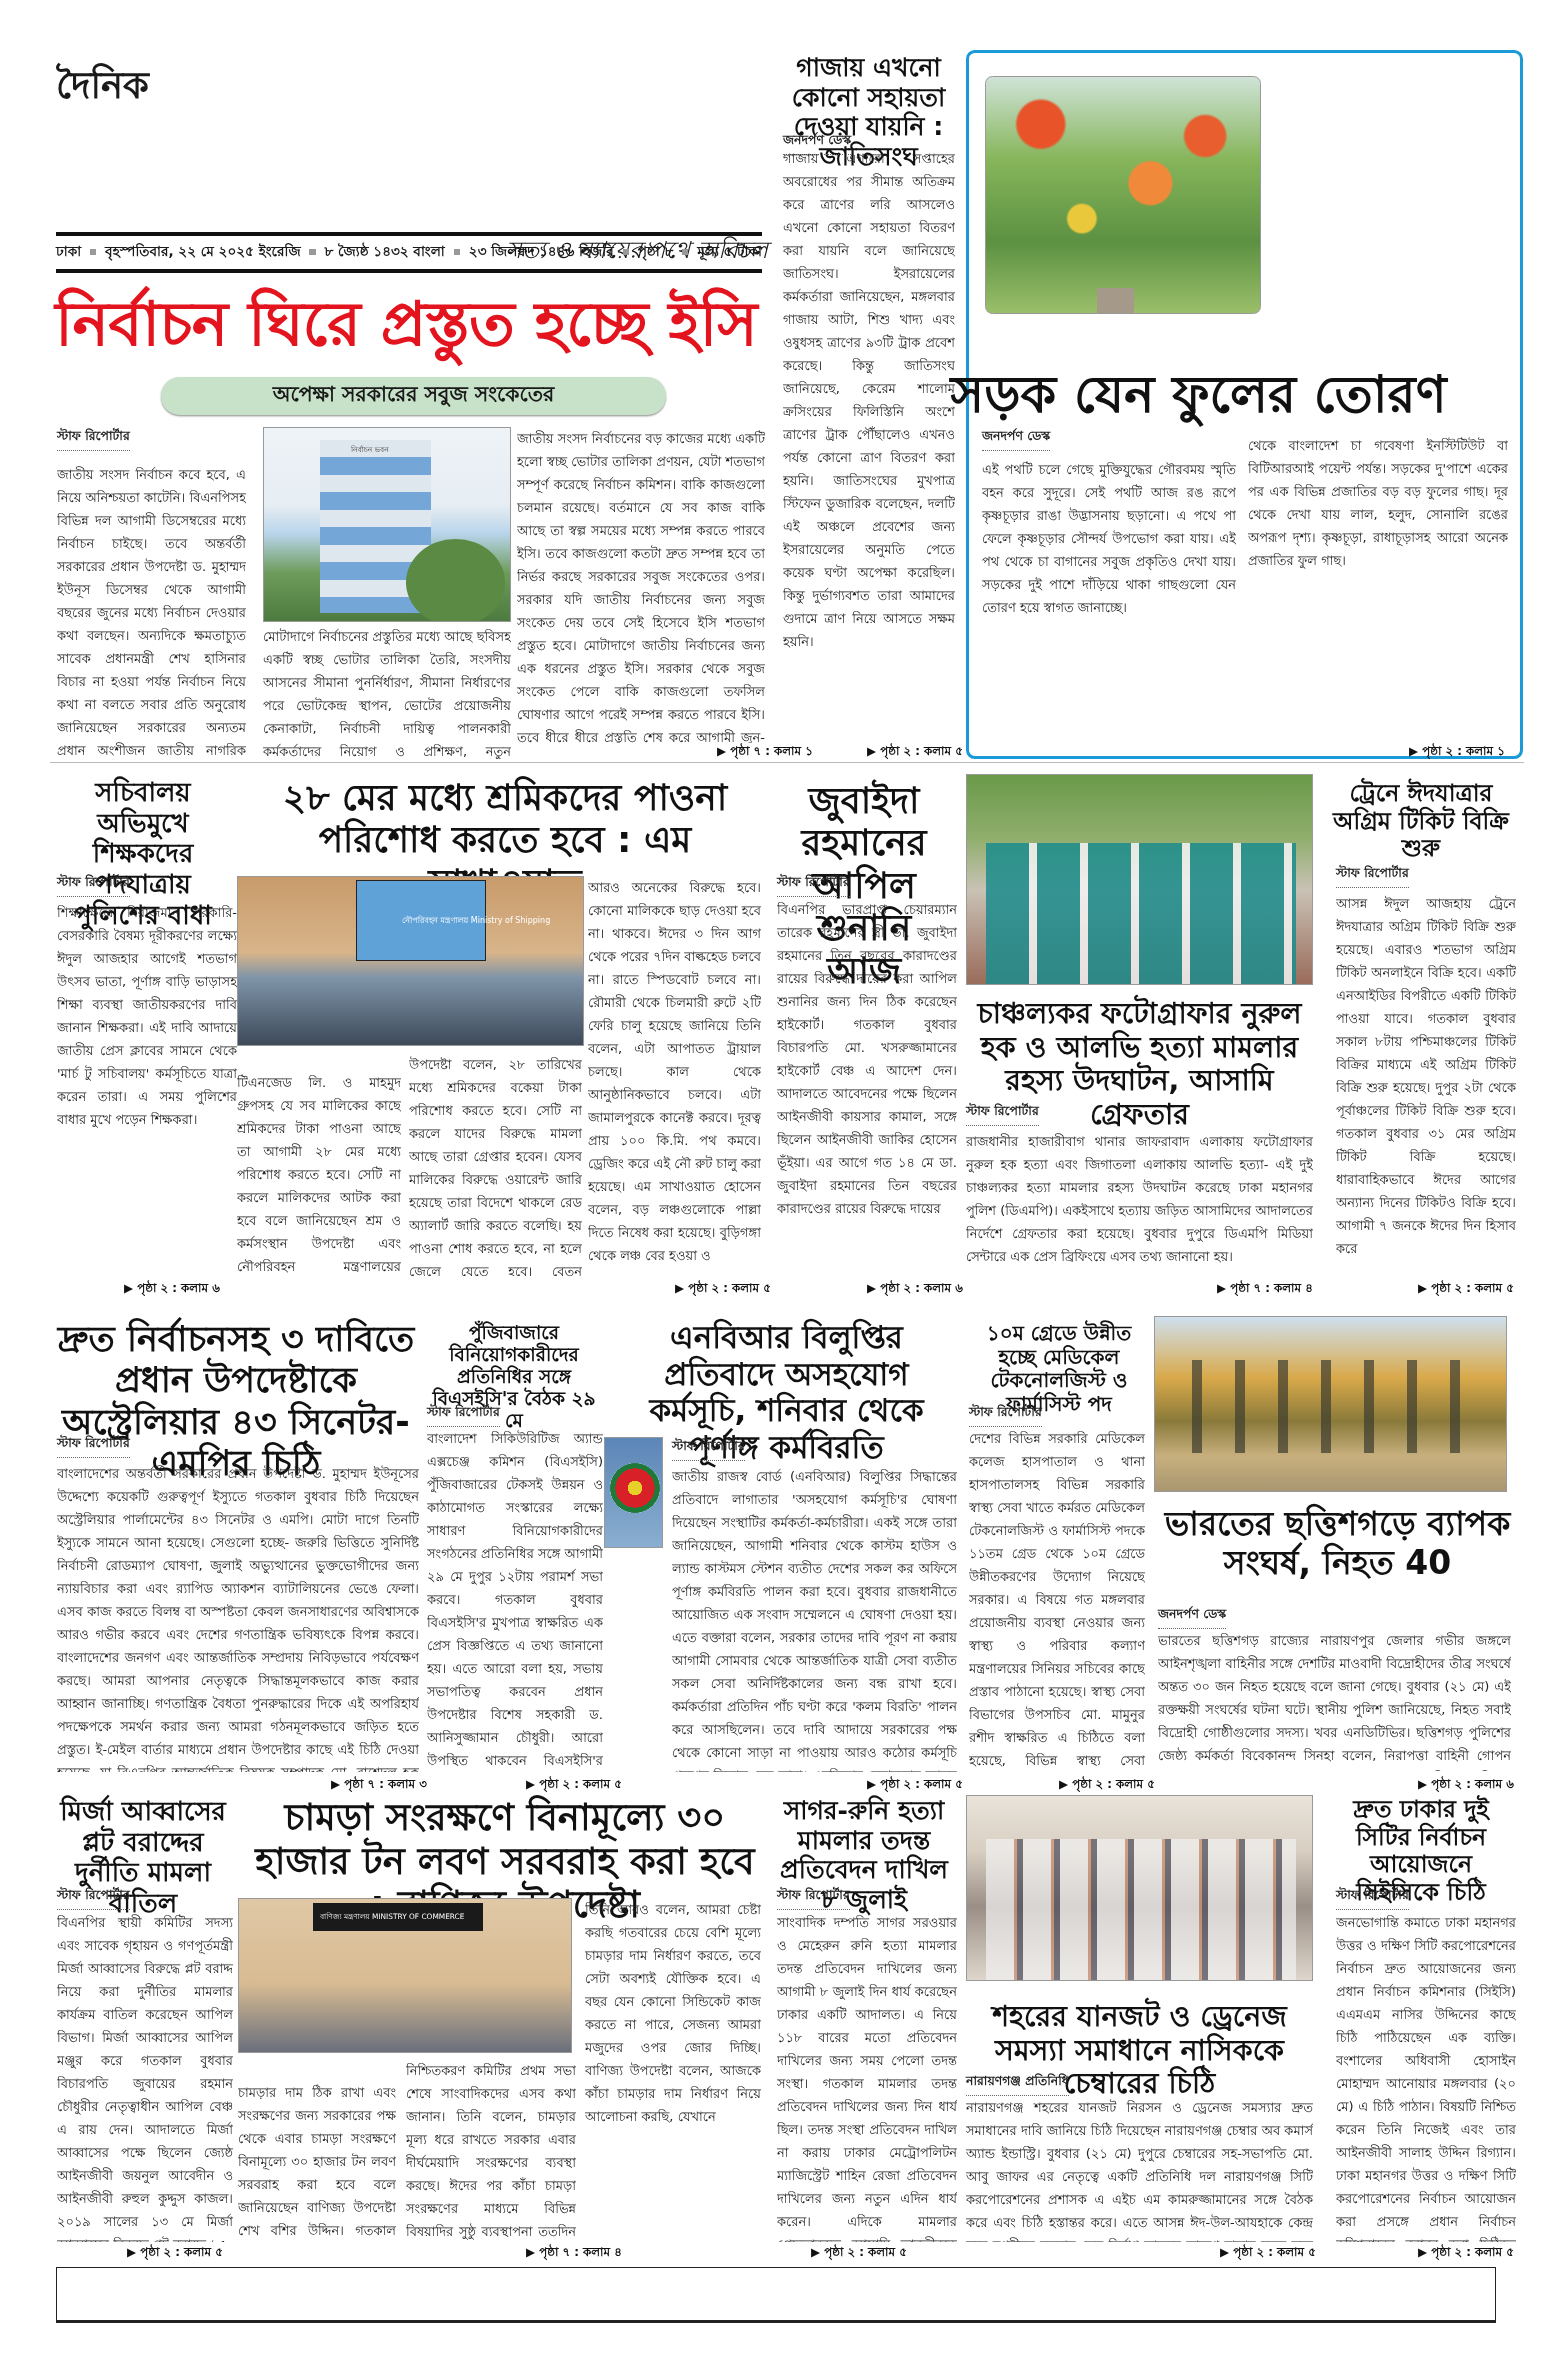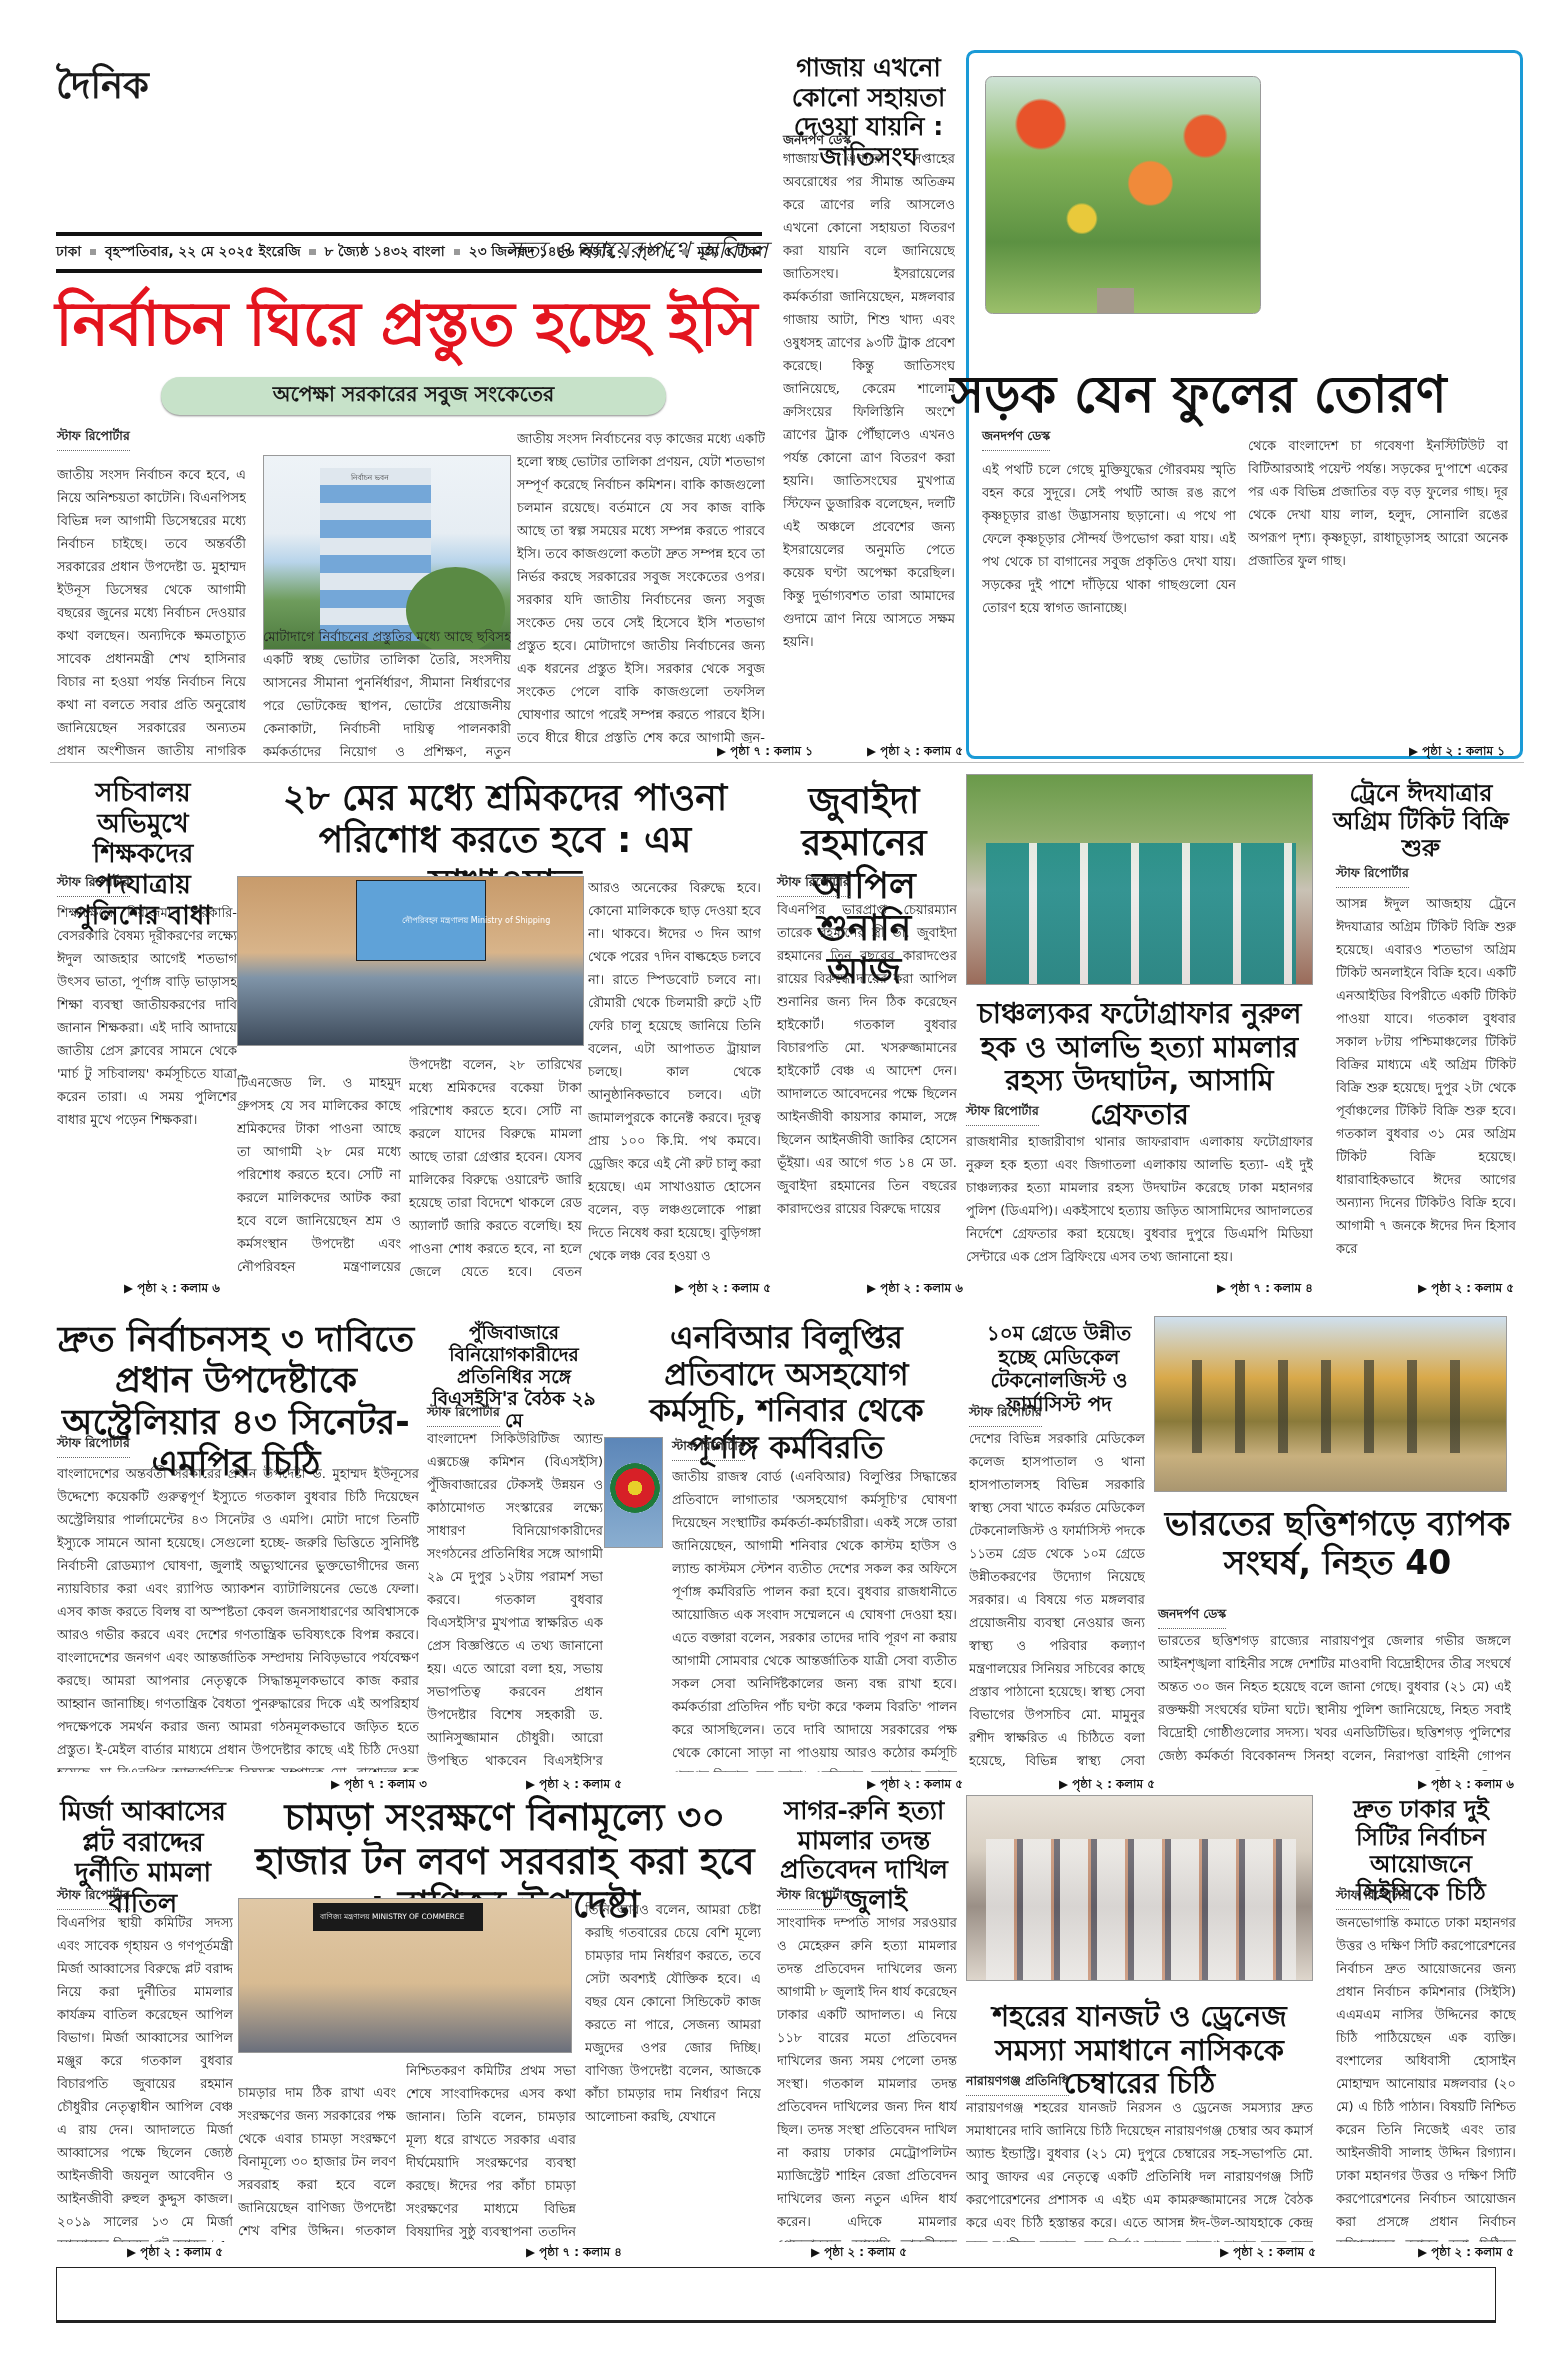--- a/index.html
+++ b/index.html
@@ -36,21 +36,21 @@
   <span>মূল্য ৫ টাকা</span>
 </div>
 <div class="rule" style="left:56px;top:269px;width:706px;height:4.3px;"></div>
 
 <div class="abs hl" style="left:50px;top:288px;width:712px;font-size:61px;color:#e3141e;letter-spacing:-0.6px;">নির্বাচন ঘিরে প্রস্তুত হচ্ছে ইসি</div>
 <div class="abs" style="left:161px;top:377px;width:505px;height:38px;background:#c7e2c9;border-radius:18.6px;box-shadow:0 1.2px 1.9px #999;display:flex;align-items:center;justify-content:center;">
   <span style="font-size:20.4px;font-weight:bold;">অপেক্ষা সরকারের সবুজ সংকেতের</span>
 </div>
 <div class="abs" style="left:57px;top:427px;"><span class="byline">স্টাফ রিপোর্টার</span></div>
 <div class="abs body-text" style="left:57px;top:463px;width:189px;height:296px;">জাতীয় সংসদ নির্বাচন কবে হবে, এ নিয়ে অনিশ্চয়তা কাটেনি। বিএনপিসহ বিভিন্ন দল আগামী ডিসেম্বরের মধ্যে নির্বাচন চাইছে। তবে অন্তর্বর্তী সরকারের প্রধান উপদেষ্টা ড. মুহাম্মদ ইউনূস ডিসেম্বর থেকে আগামী বছরের জুনের মধ্যে নির্বাচন দেওয়ার কথা বলছেন। অন্যদিকে ক্ষমতাচ্যুত সাবেক প্রধানমন্ত্রী শেখ হাসিনার বিচার না হওয়া পর্যন্ত নির্বাচন নিয়ে কথা না বলতে সবার প্রতি অনুরোধ জানিয়েছেন সরকারের অন্যতম প্রধান অংশীজন জাতীয় নাগরিক পার্টি-এনসিপির নেতা সারজিস আলম। নির্বাচন কমিশন (ইসি) পুনর্গঠন ও স্থানীয় সরকার নির্বাচনের দাবিতে গতকাল বুধবার সকাল ১১টার দিকে রাজধানীর আগারগাঁওয়ে নির্বাচন ভবনের সামনে বিক্ষোভ সমাবেশের ডাক দিয়েছে দলটি। ফলে জাতীয় সংসদ নির্বাচন কবে হবে তা নিয়ে স্পষ্ট দিন তারিখ সামনে আসেনি। তবে নির্বাচন যখনই হোক না কেন জাতীয় নির্বাচনের জন্য ধীরে ধীরে প্রস্তুত হচ্ছে নির্বাচন কমিশন। কিছু গুরুত্বপূর্ণ কাজ শেষ হয়েছে, কিছু আবার বাকি রয়েছে।</div>
-<div class="photo" style="left:263px;top:427px;width:248px;height:195px;background:linear-gradient(180deg,#eef3f7 0%,#e6edf3 40%,#b8d4ea 55%,#6e9c5c 75%,#4d7a3e 100%);margin-top:28px;">
+<div class="photo" style="left:263px;top:427px;width:248px;height:195px;background:linear-gradient(180deg,#eef3f7 0%,#e6edf3 40%,#b8d4ea 55%,#6e9c5c 75%,#4d7a3e 100%);">
   <div style="position:absolute;left:56px;top:12.4px;width:111px;height:173px;background:repeating-linear-gradient(180deg,#dfe7ee 0 17.3px,#74a7d8 17.3px 35px);"></div>
   <div style="position:absolute;left:142px;top:111px;width:99px;height:87px;border-radius:50%;background:#5a8a44;"></div>
   <span style="position:absolute;left:87px;top:16px;font-size:7.4px;color:#333;">নির্বাচন ভবন</span>
 </div>
 <div class="abs body-text" style="left:263px;top:625px;width:248px;height:134px;">মোটাদাগে নির্বাচনের প্রস্তুতির মধ্যে আছে ছবিসহ একটি স্বচ্ছ ভোটার তালিকা তৈরি, সংসদীয় আসনের সীমানা পুনর্নির্ধারণ, সীমানা নির্ধারণের পরে ভোটকেন্দ্র স্থাপন, ভোটের প্রয়োজনীয় কেনাকাটা, নির্বাচনী দায়িত্ব পালনকারী কর্মকর্তাদের নিয়োগ ও প্রশিক্ষণ, নতুন রাজনৈতিক দলের নিবন্ধন ও দেশি পর্যবেক্ষক সংস্থার নিবন্ধন দেওয়ার মতো কাজগুলো। এর মধ্যে বেশ কিছু প্রস্তুতি নির্বাচনের তফসিল ঘোষণার আগেই শেষ করতে হয়। আর কিছু প্রস্তুতি নিতে হয় তফসিল ঘোষণার পর।</div>
 <div class="abs body-text" style="left:517px;top:427px;width:248px;height:316px;">জাতীয় সংসদ নির্বাচনের বড় কাজের মধ্যে একটি হলো স্বচ্ছ ভোটার তালিকা প্রণয়ন, যেটা শতভাগ সম্পূর্ণ করেছে নির্বাচন কমিশন। বাকি কাজগুলো চলমান রয়েছে। বর্তমানে যে সব কাজ বাকি আছে তা স্বল্প সময়ের মধ্যে সম্পন্ন করতে পারবে ইসি। তবে কাজগুলো কতটা দ্রুত সম্পন্ন হবে তা নির্ভর করছে সরকারের সবুজ সংকেতের ওপর। সরকার যদি জাতীয় নির্বাচনের জন্য সবুজ সংকেত দেয় তবে সেই হিসেবে ইসি শতভাগ প্রস্তুত হবে। মোটাদাগে জাতীয় নির্বাচনের জন্য এক ধরনের প্রস্তুত ইসি। সরকার থেকে সবুজ সংকেত পেলে বাকি কাজগুলো তফসিল ঘোষণার আগে পরেই সম্পন্ন করতে পারবে ইসি। তবে ধীরে ধীরে প্রস্তুতি শেষ করে আগামী জুন-জুলাইয়ের মধ্যে ত্রয়োদশ জাতীয় সংসদ নির্বাচনের কর্মপরিকল্পনা ঘোষণা করার চিন্তা করছে সাংবিধানিক এই সংস্থা। সরকার চাইলে কবে নাগাদ জাতীয় নির্বাচন করতে পারবে ইসি? এই প্রশ্নের জবাবে নির্বাচন কমিশনের (ইসি) সচিব আখতার আহমেদ বলেন, 'সরকার যেভাবে বলবে আমরা সেভাবে প্রস্তুত আছি। সরকার যদি দ্রুত প্রস্তুত</div>
 <div class="abs jump" style="left:669px;top:742px;padding-left:48px;">▶ <span>পৃষ্ঠা ৭ : কলাম ১</span></div>
 
 <div class="abs hl" style="left:782px;top:53px;width:173px;font-size:25px;">গাজায় এখনো কোনো সহায়তা দেওয়া যায়নি : জাতিসংঘ</div>
 <div class="abs" style="left:783px;top:131px;"><span class="byline">জনদর্পণ ডেস্ক</span></div>

